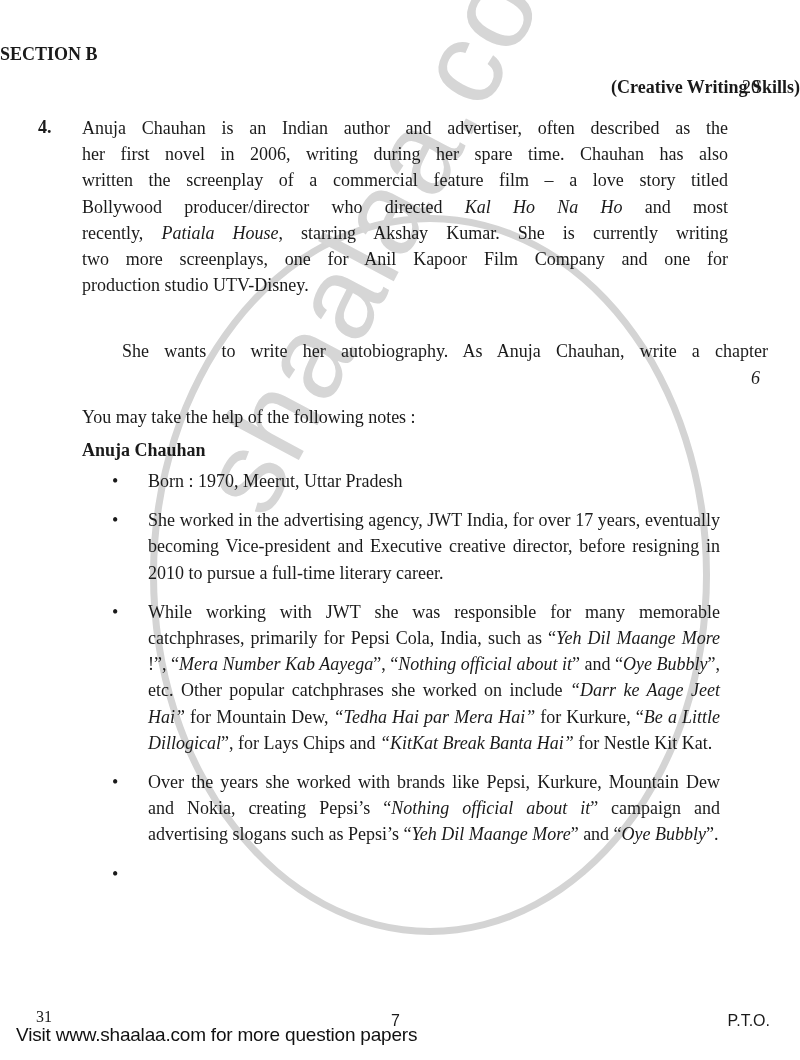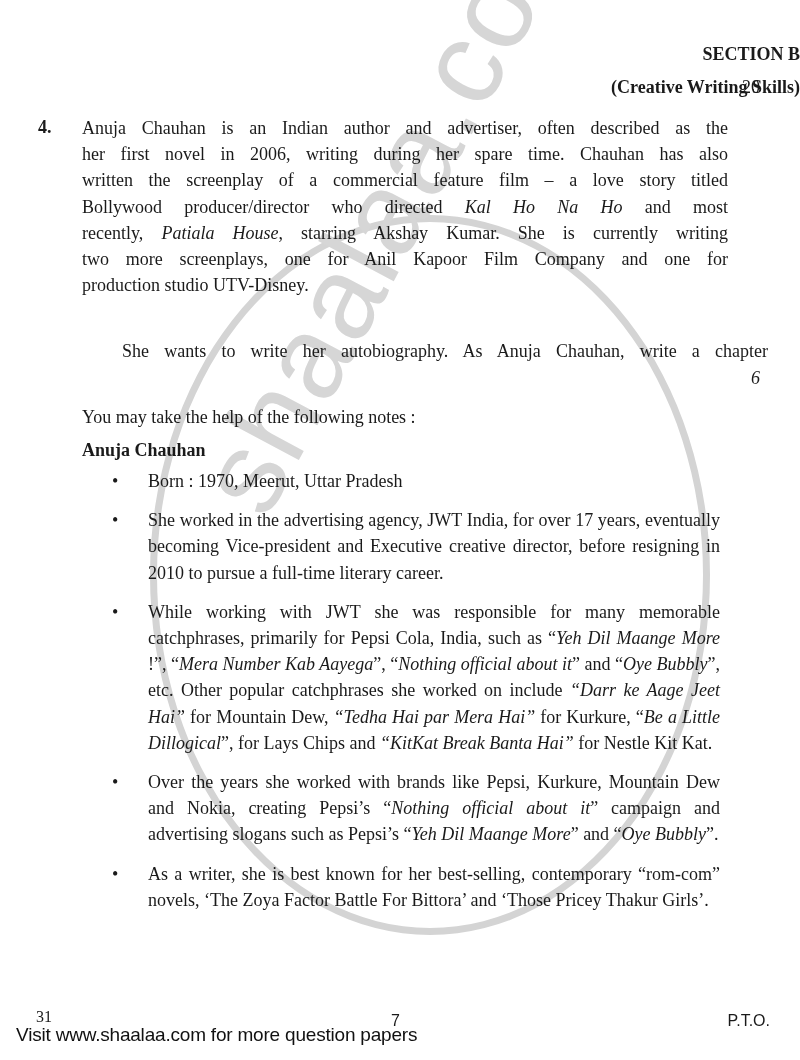--- a/index.html
+++ b/index.html
@@ -15,21 +15,21 @@
     }
     .watermark-text {
       position: absolute; left: 170px; top: 470px;
       font-family: "Liberation Sans", "DejaVu Sans", sans-serif;
       font-size: 118px; color: #d6d6d6; transform: rotate(-62deg);
       transform-origin: left top; white-space: nowrap; pointer-events: none;
       letter-spacing: 2px;
     }
     .section-title {
       position: absolute; left: 0; width: 800px; top: 44px;
-      text-align: right; font-weight: bold; font-size: 18px;
+      text-align: left; font-weight: bold; font-size: 18px;
     }
     .section-sub {
       position: absolute; left: 0; width: 800px; top: 77px;
       text-align: right; font-weight: bold; font-size: 18px;
     }
     .section-marks {
       position: absolute; right: 40px; top: 77px; font-weight: normal; font-size: 18px;
     }
     .q-num {
       position: absolute; left: 38px; top: 117px; font-weight: bold; font-size: 18px;
@@ -102,20 +102,19 @@
   <li>
     <span class="bullet">•</span>
     <span>While working with JWT she was responsible for many memorable catchphrases, primarily for Pepsi Cola, India, such as “</span><em>Yeh Dil Maange More</em><span> !”, “</span><em>Mera Number Kab Aayega</em><span>”, “</span><em>Nothing official about it</em><span>” and “</span><em>Oye Bubbly</em><span>”, etc. Other popular catchphrases she worked on include </span><em>“Darr ke Aage Jeet Hai”</em><span> for Mountain Dew, </span><em>“Tedha Hai par Mera Hai”</em><span> for Kurkure, “</span><em>Be a Little Dillogical</em><span>”, for Lays Chips and </span><em>“KitKat Break Banta Hai”</em><span> for Nestle Kit Kat.</span>
   </li>
   <li>
     <span class="bullet">•</span>
     <span>Over the years she worked with brands like Pepsi, Kurkure, Mountain Dew and Nokia, creating Pepsi’s “</span><em>Nothing official about it</em><span>” campaign and advertising slogans such as Pepsi’s “</span><em>Yeh Dil Maange More</em><span>” and “</span><em>Oye Bubbly</em><span>”.</span>
   </li>
   <li>
     <span class="bullet">•</span>
-    <span>As a writer, she is best known for her best-selling, contemporary “rom-com” novels, ‘The Zoya Factor Battle For Bittora’ and ‘Those Pricey Thakur Girls’.</span>
   </li>
 </ul>
 
 <div class="footer-31">31</div>
 <div class="footer-7">7</div>
 <div class="footer-pto">P.T.O.</div>
 <div class="footer-visit">Visit www.shaalaa.com for more question papers</div>
 
 </body></html>

